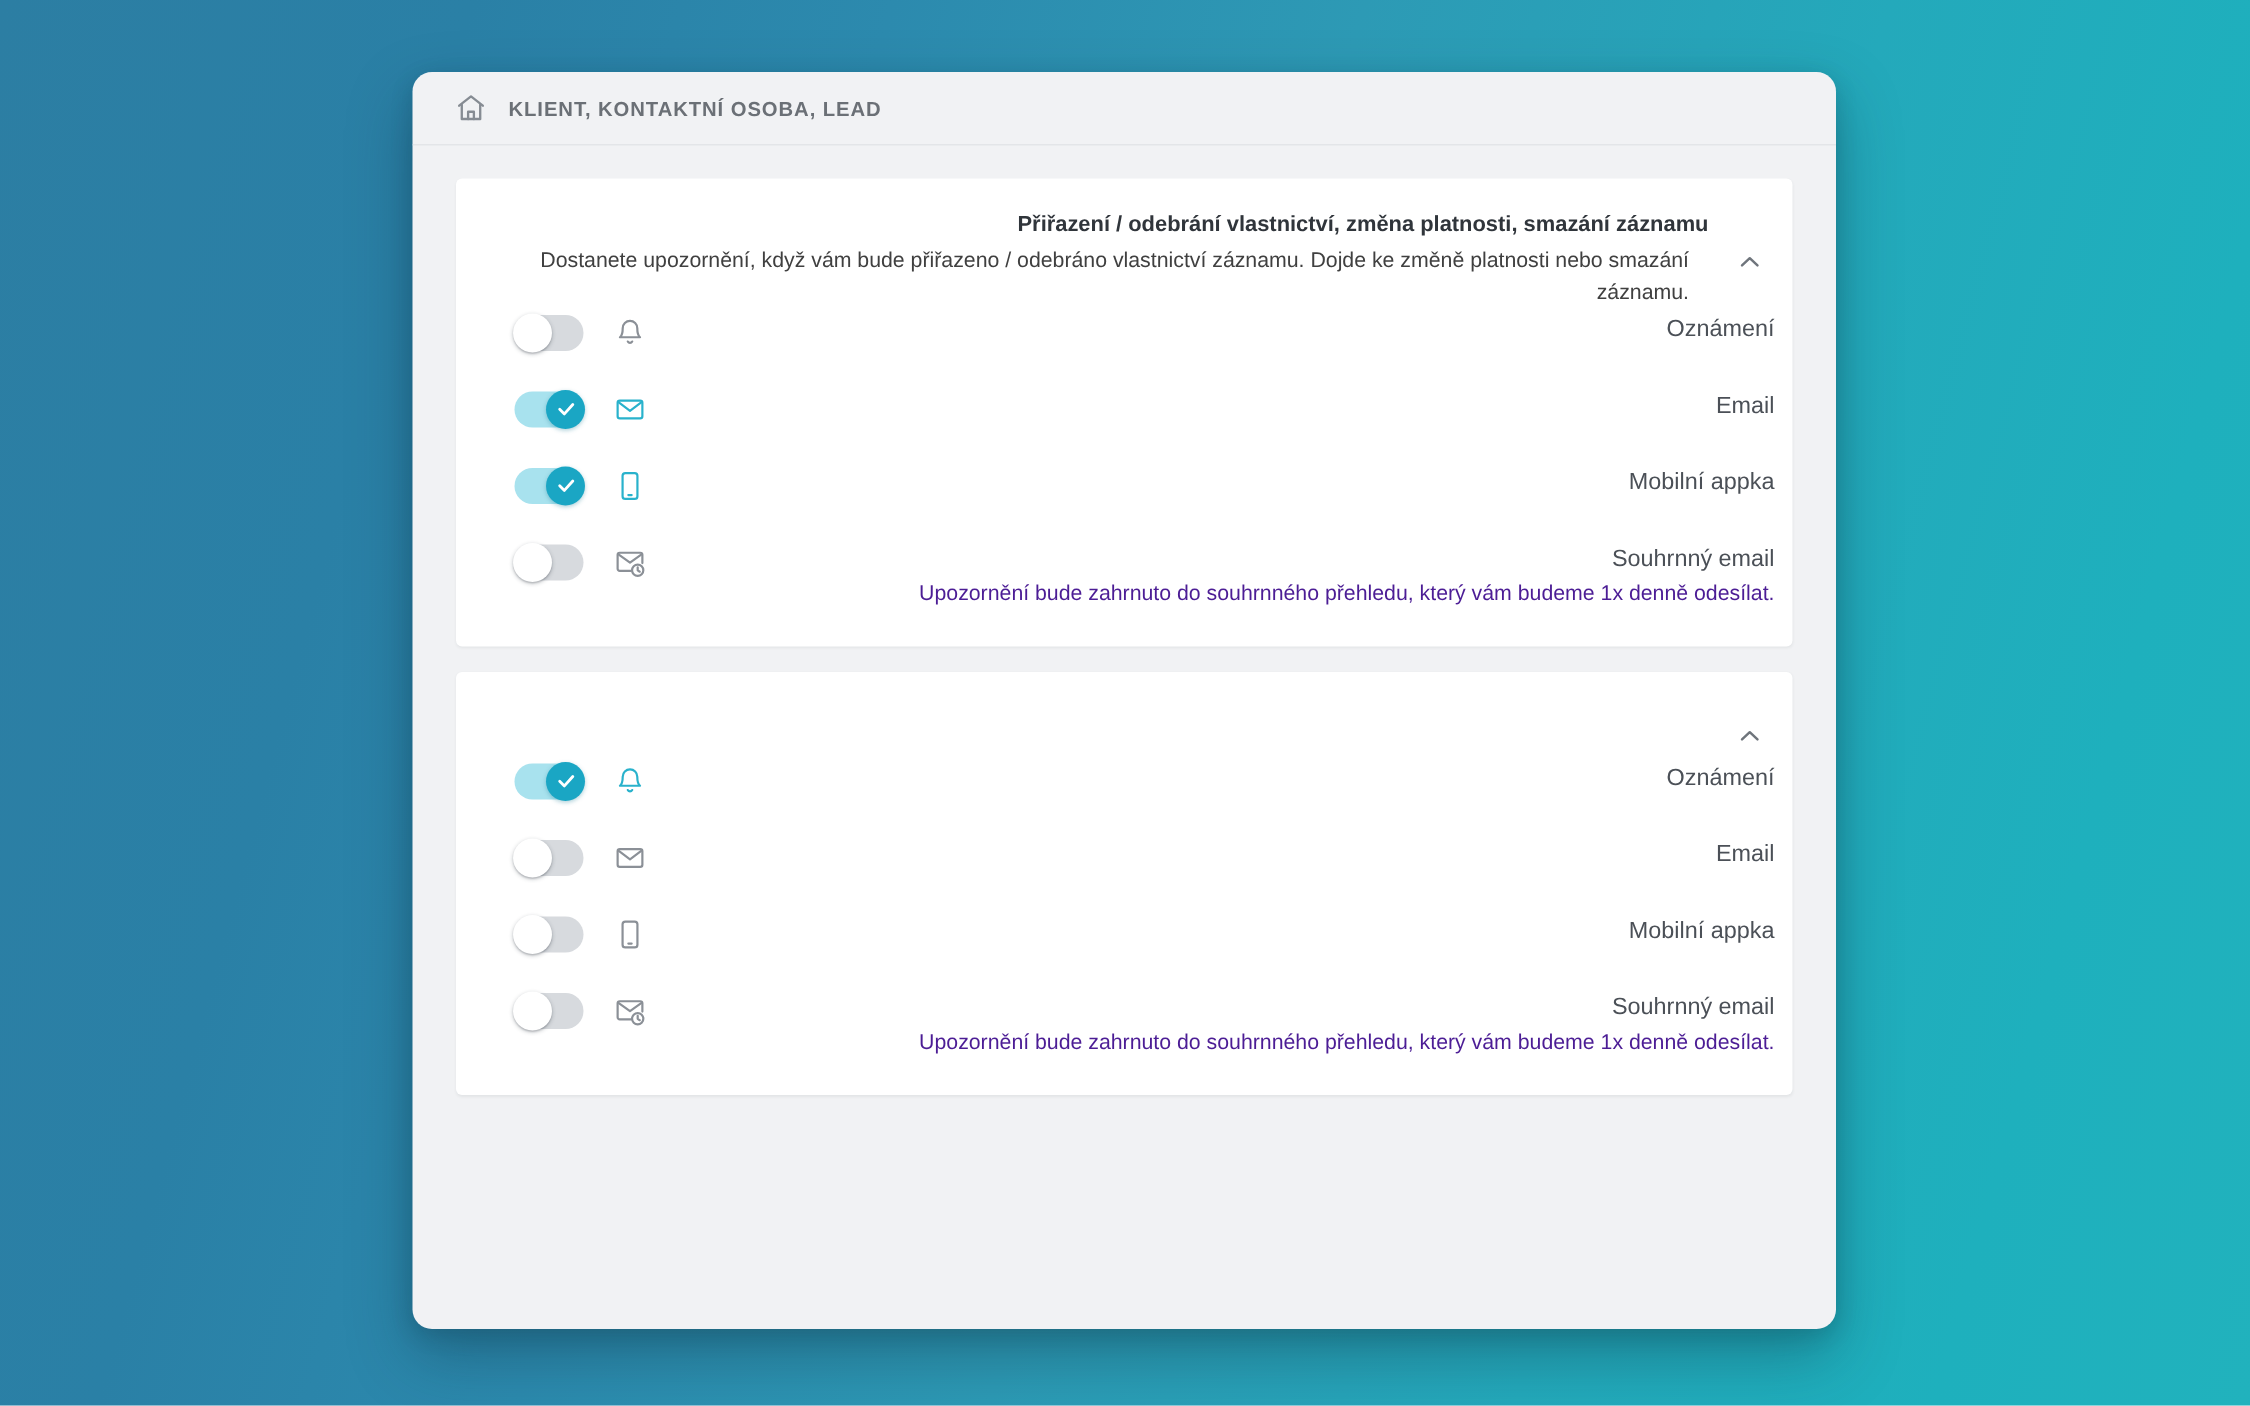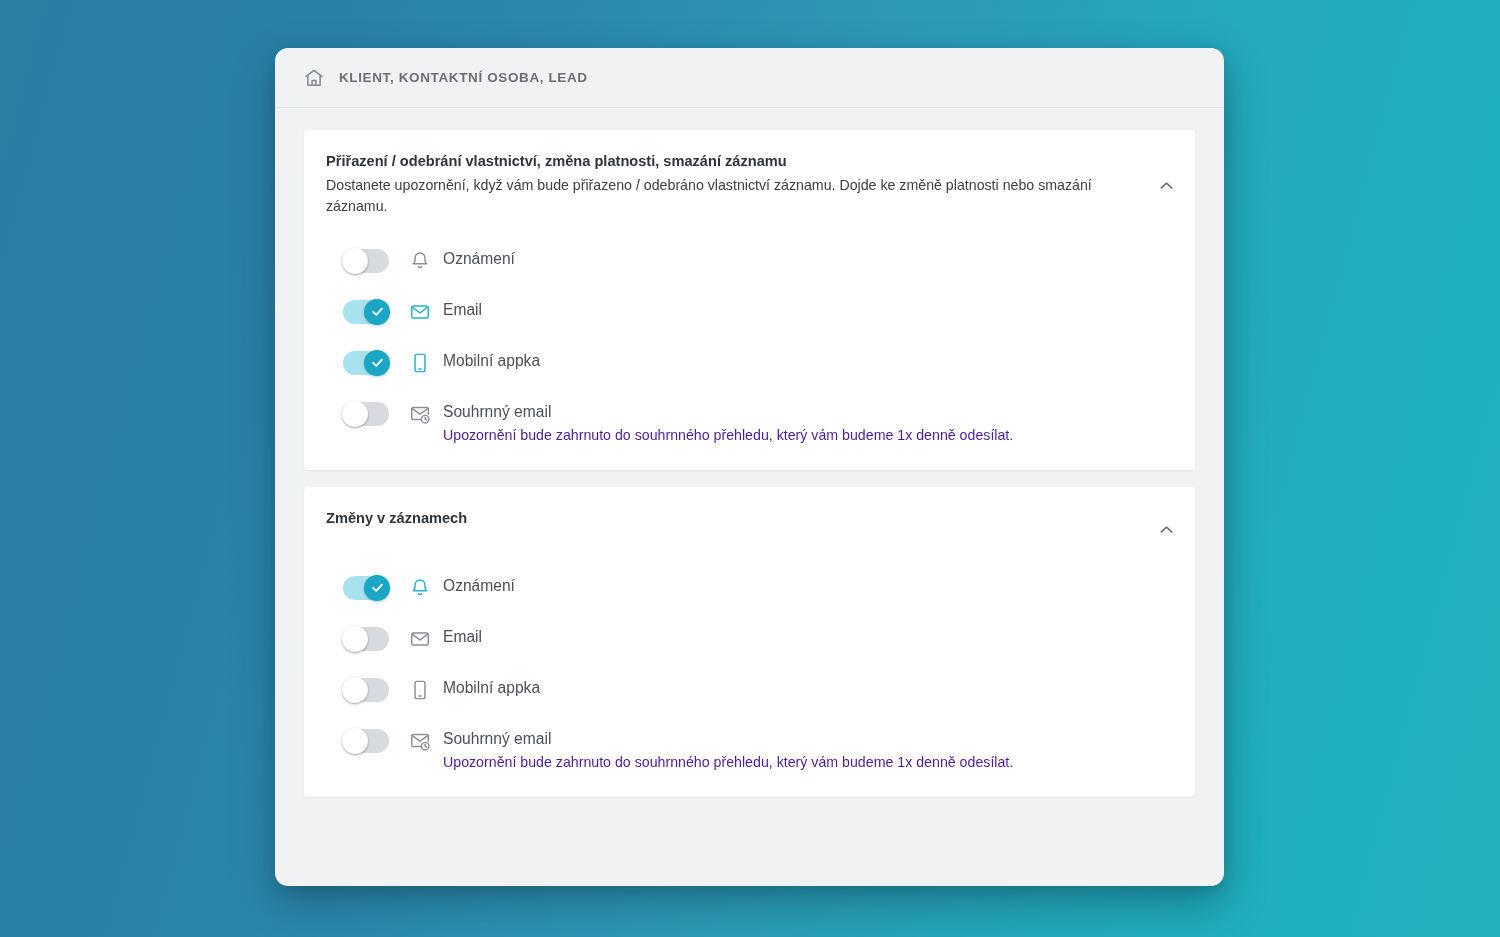--- a/index.html
+++ b/index.html
@@ -30,21 +30,21 @@
     height: 838px;
     background: #f1f2f4;
     border-radius: 13px;
     box-shadow: 0 18px 42px rgba(12,42,58,0.34),
                 0 4px 14px rgba(12,42,58,0.18);
     overflow: hidden;
   }
 
   
   .crumbbar {
-    height: 60px;
+    height: 49px;
     display: flex;
     align-items: center;
     padding-left: 28px;
     border-bottom: 1px solid #e3e5e8;
     box-sizing: border-box;
   }
   .home-icon {
     width: 22px;
     height: 22px;
     display: block;
@@ -64,20 +64,21 @@
     padding: 22px 29px 0 29px;
   }
 
   .card {
     background: #ffffff;
     border-radius: 4px;
     box-shadow: 0 1px 2px rgba(40,50,60,0.07);
     margin-bottom: 17px;
     padding: 22px 12px 20px 22px;
     box-sizing: border-box;
+    text-align: right;
   }
 
   .card-head {
     display: flex;
     align-items: flex-start;
     padding: 0 2px 0 0;
   }
   .card-head-text { flex: 1 1 auto; min-width: 0; }
 
   .card-title {
@@ -103,21 +104,21 @@
     align-items: center;
     justify-content: center;
     margin-left: 12px;
     margin-top: 18px;
     cursor: pointer;
   }
   .chevron-btn.tight { margin-top: 6px; }
   .chevron-btn svg { display: block; }
 
   
-  .rows { margin-top: 28px; padding-left: 17px; }
+  .rows { padding-left: 17px; }
 
   .row {
     display: flex;
     align-items: flex-start;
     min-height: 51px;
   }
 
   .toggle {
     flex: none;
     width: 46px;
@@ -274,21 +275,20 @@
             <div class="row-sub">Upozornění bude zahrnuto do souhrnného přehledu, který vám budeme 1x denně odesílat.</div>
           </div>
         </div>
 
       </div>
     </div>
 
     <div class="card">
       <div class="card-head">
         <div class="card-head-text">
-          <div class="card-title">Změny v záznamech</div>
         </div>
         <div class="chevron-btn tight">
           <svg width="19" height="19" viewBox="0 0 24 24" fill="none" stroke="#6f757c" stroke-width="2.1" stroke-linecap="round" stroke-linejoin="round">
             <path d="M5.5 15 12 9l6.5 6"></path>
           </svg>
         </div>
       </div>
 
       <div class="rows">
 

